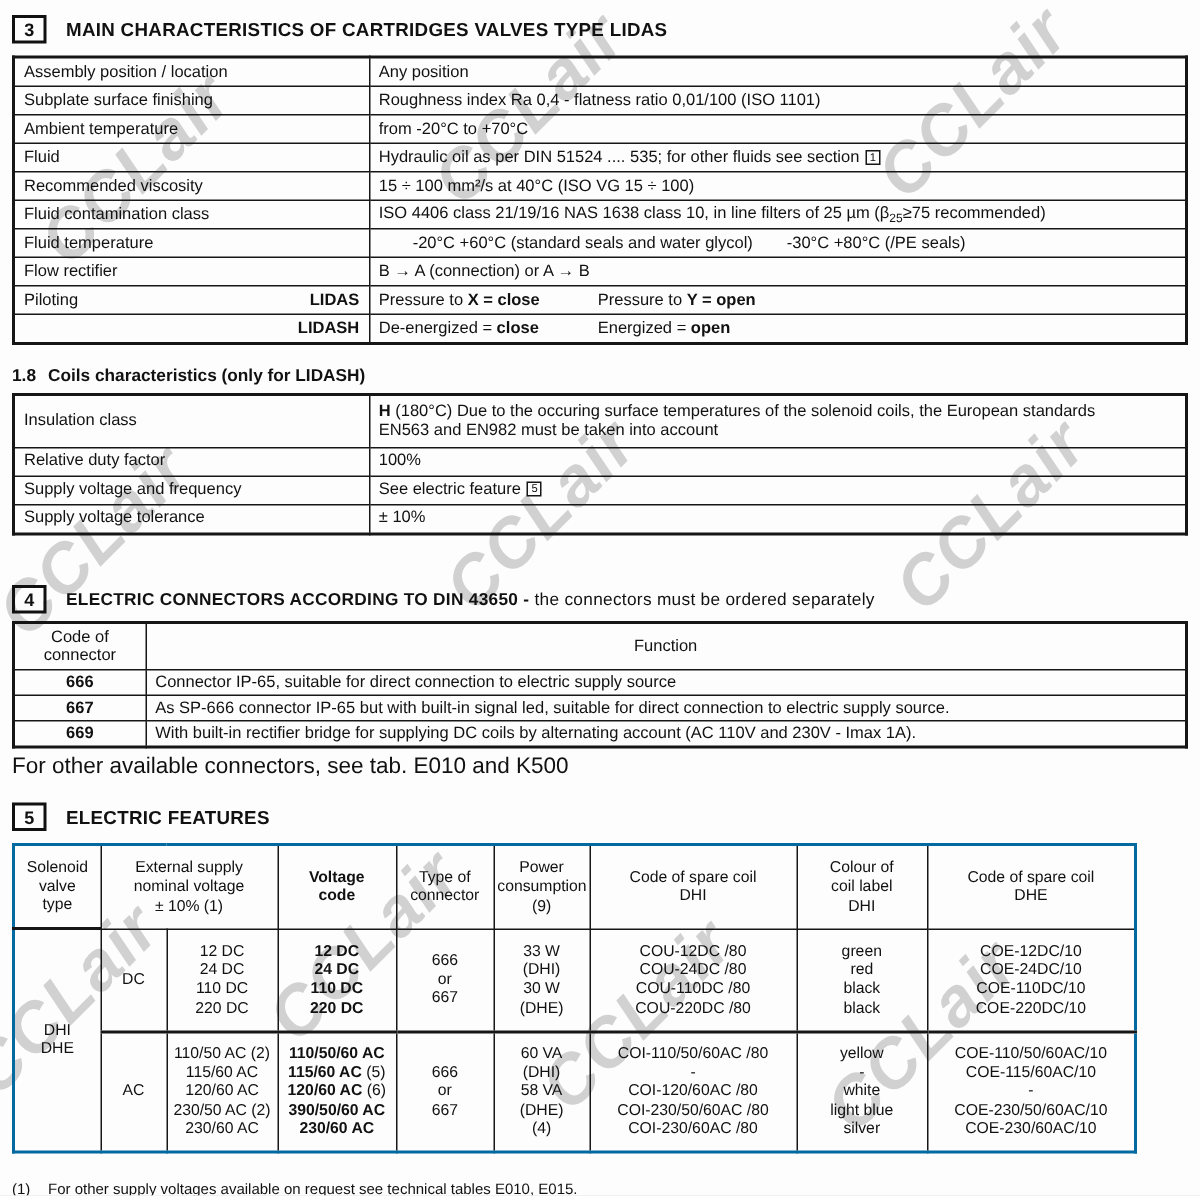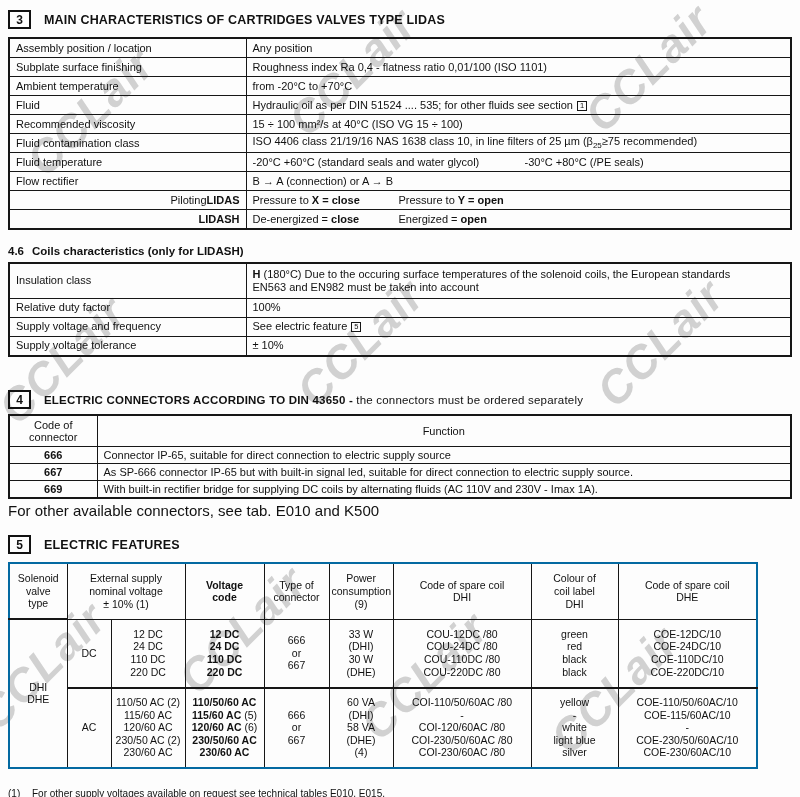--- a/index.html
+++ b/index.html
@@ -35,22 +35,22 @@
   td, th { border:1px solid #161616; font-size:11px; padding:1px 6px; vertical-align:middle; background:transparent; }
 
   
   .t3 { width:782px; border:2px solid #161616; margin-bottom:15px; }
   .t3 td { height:16px; }
   .boxnum {
     display:inline-block; border:1px solid #161616; font-size:7.5px;
     line-height:8px; padding:0 2px; margin-left:4px; vertical-align:1px;
   }
   sub.beta { font-size:8px; }
-  .ft1 { display:inline-block; width:272px; }
-  .pilot-left { display:flex; justify-content:flex-end; align-items:center; }
+  .ft1 { display:inline-block; width:272px;text-align:center; }
+  .pilot-left { display:flex; justify-content:space-between; align-items:center; }
   .p1 { display:inline-block; width:146px; }
 
   
   .t31 { width:782px; border:2px solid #161616; margin-bottom:33px; }
   .t31 td { height:16px; line-height:13.5px; }
   .t31 .tall { height:32px; }
 
   
   .t4 { width:782px; border:2px solid #161616; }
   .t4 th { font-weight:normal; text-align:center; height:28px; line-height:12px; }
@@ -161,21 +161,21 @@
           </div>
         </td>
         <td>
           <span class="p1"><span>De-energized = </span><b>close</b></span><span><span>Energized = </span><b>open</b></span>
         </td>
       </tr>
     </tbody>
       </table>
 
     <div class="sub-head">
-      <span class="sub-num">4.6</span><span>Coils characteristics (only for LIDASH)</span>
+      <span class="sub-num">1.8</span><span>Coils characteristics (only for LIDASH)</span>
     </div>
 
     <table class="t31">
       <colgroup>
           <col style="width:237px">
           <col style="width:545px">
         </colgroup>
       <tbody>
           <tr>
         <td class="tall">Insulation class</td>
@@ -222,21 +222,21 @@
       <tr>
         <td class="code">666</td>
         <td>Connector IP-65, suitable for direct connection to electric supply source</td>
       </tr>
       <tr>
         <td class="code">667</td>
         <td>As SP-666 connector IP-65 but with built-in signal led, suitable for direct connection to electric supply source.</td>
       </tr>
       <tr>
         <td class="code">669</td>
-        <td>With built-in rectifier bridge for supplying DC coils by alternating fluids (AC 110V and 230V - Imax 1A).</td>
+        <td>With built-in rectifier bridge for supplying DC coils by alternating account (AC 110V and 230V - Imax 1A).</td>
       </tr>
     </tbody>
       </table>
     <div class="t4-note">For other available connectors, see tab. E010 and K500</div>
 
     <div class="sec-head">
       <span class="sec-num">5</span>
       <span class="sec-title">ELECTRIC FEATURES</span>
     </div>
 
@@ -311,21 +311,21 @@
         <td>AC</td>
         <td class="pre">110/50 AC (2)
 115/60 AC
 120/60 AC
 230/50 AC (2)
 230/60 AC</td>
         <td>
           <div><b>110/50/60 AC</b><span class="vc-note"></span></div>
           <div><b>115/60 AC</b><span class="vc-note"> (5)</span></div>
           <div><b>120/60 AC</b><span class="vc-note"> (6)</span></div>
-          <div><b>230/50/60 AC</b><span class="vc-note"></span></div>
+          <div><b>390/50/60 AC</b><span class="vc-note"></span></div>
           <div><b>230/60 AC</b><span class="vc-note"></span></div>
         </td>
         <td class="pre">666
 or
 667</td>
         <td class="pre">60 VA
 (DHI)
 58 VA
 (DHE)
 (4)</td>

